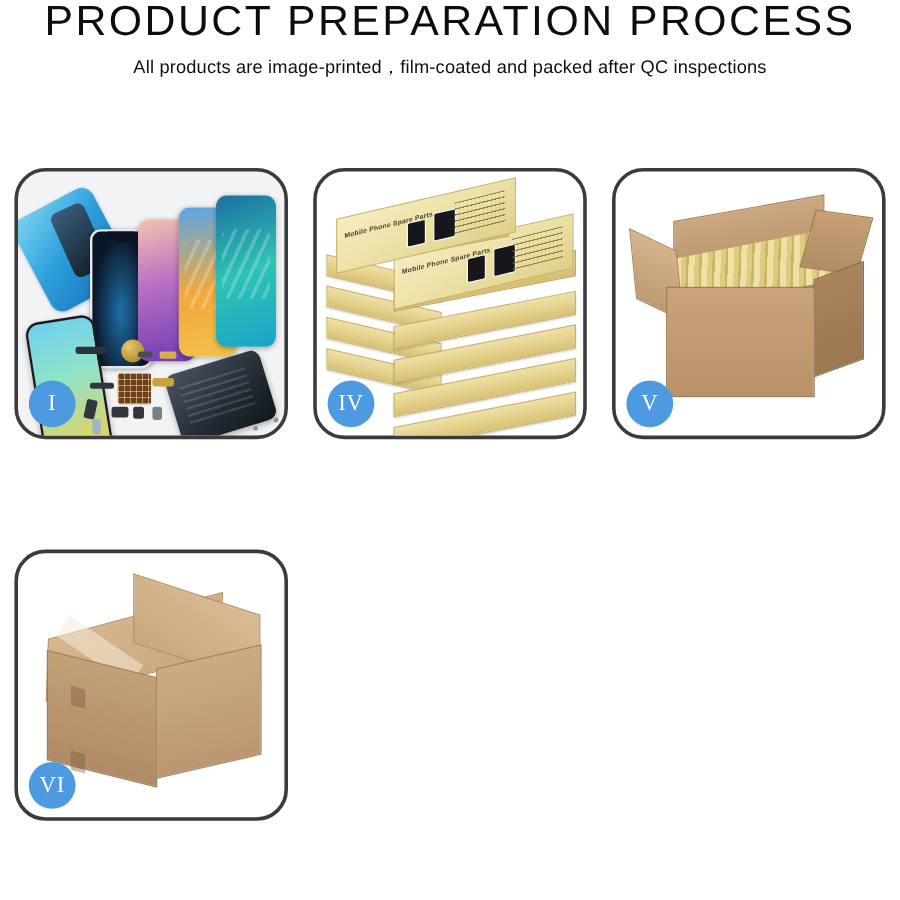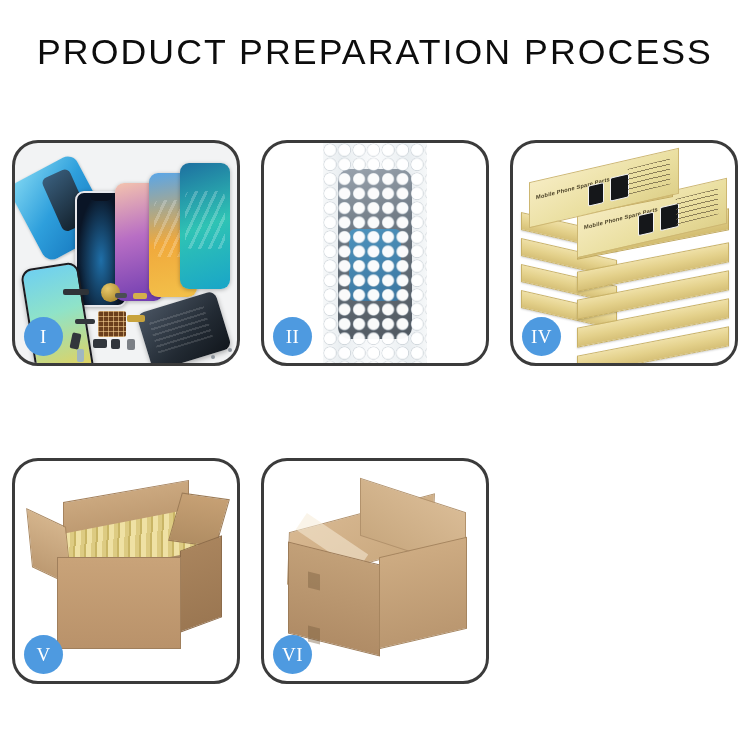--- a/index.html
+++ b/index.html
@@ -14,21 +14,20 @@
 
   .page {
     position: relative;
     width: 750px;
     height: 750px;
     background: #ffffff;
   }
 
   
   .header {
-    padding-top: 34px;
     text-align: center;
   }
 
   .title {
     font-family: "Liberation Sans", sans-serif;
     font-size: 35px;
     font-weight: 400;
     letter-spacing: 2.0px;
     color: #0d0d0d;
     line-height: 1.05;
@@ -408,20 +407,21 @@
     transform: skewY(14deg);
   }
 </style>
 </head>
 <body>
 
 <div class="page">
 
   <div class="header">
     <div class="title">PRODUCT PREPARATION PROCESS</div>
+    <div class="subtitle">All products are image-printed，film-coated and packed after QC inspections</div>
   </div>
 
   <div class="grid">
 
     <div class="panel p1">
       <div class="panel-media">
         <div class="p1-film"></div>
         <div class="p1-screen"></div>
         <div class="p1-ph p1-ph-a"></div>
         <div class="p1-ph p1-ph-b"></div>
@@ -440,30 +440,20 @@
         <div class="spk s7"></div>
         <div class="spk s8"></div>
         <div class="spk s9"></div>
         <div class="scr c1"></div>
         <div class="scr c2"></div>
         <div class="scr c3"></div>
       </div>
       <div class="badge">I</div>
     </div>
 
-    <div class="panel p2">
-      <div class="panel-media">
-        <div class="p2-sleeve"></div>
-        <div class="p2-inner"></div>
-        <div class="p2-blue"></div>
-        <div class="p2-bubbles2"></div>
-        <div class="p2-bubbles"></div>
-      </div>
-      <div class="badge">II</div>
-    </div>
 
 
     <div class="panel p4">
       <div class="panel-media">
         <div class="stack">
 
           <div class="box4" style="left:0px;  top:62px;  width:96px; height:18px; transform: skewY(13deg);"></div>
           <div class="box4" style="left:0px;  top:88px;  width:96px; height:18px; transform: skewY(13deg);"></div>
           <div class="box4" style="left:0px;  top:114px; width:96px; height:18px; transform: skewY(13deg);"></div>
           <div class="box4" style="left:0px;  top:140px; width:96px; height:18px; transform: skewY(13deg);"></div>

